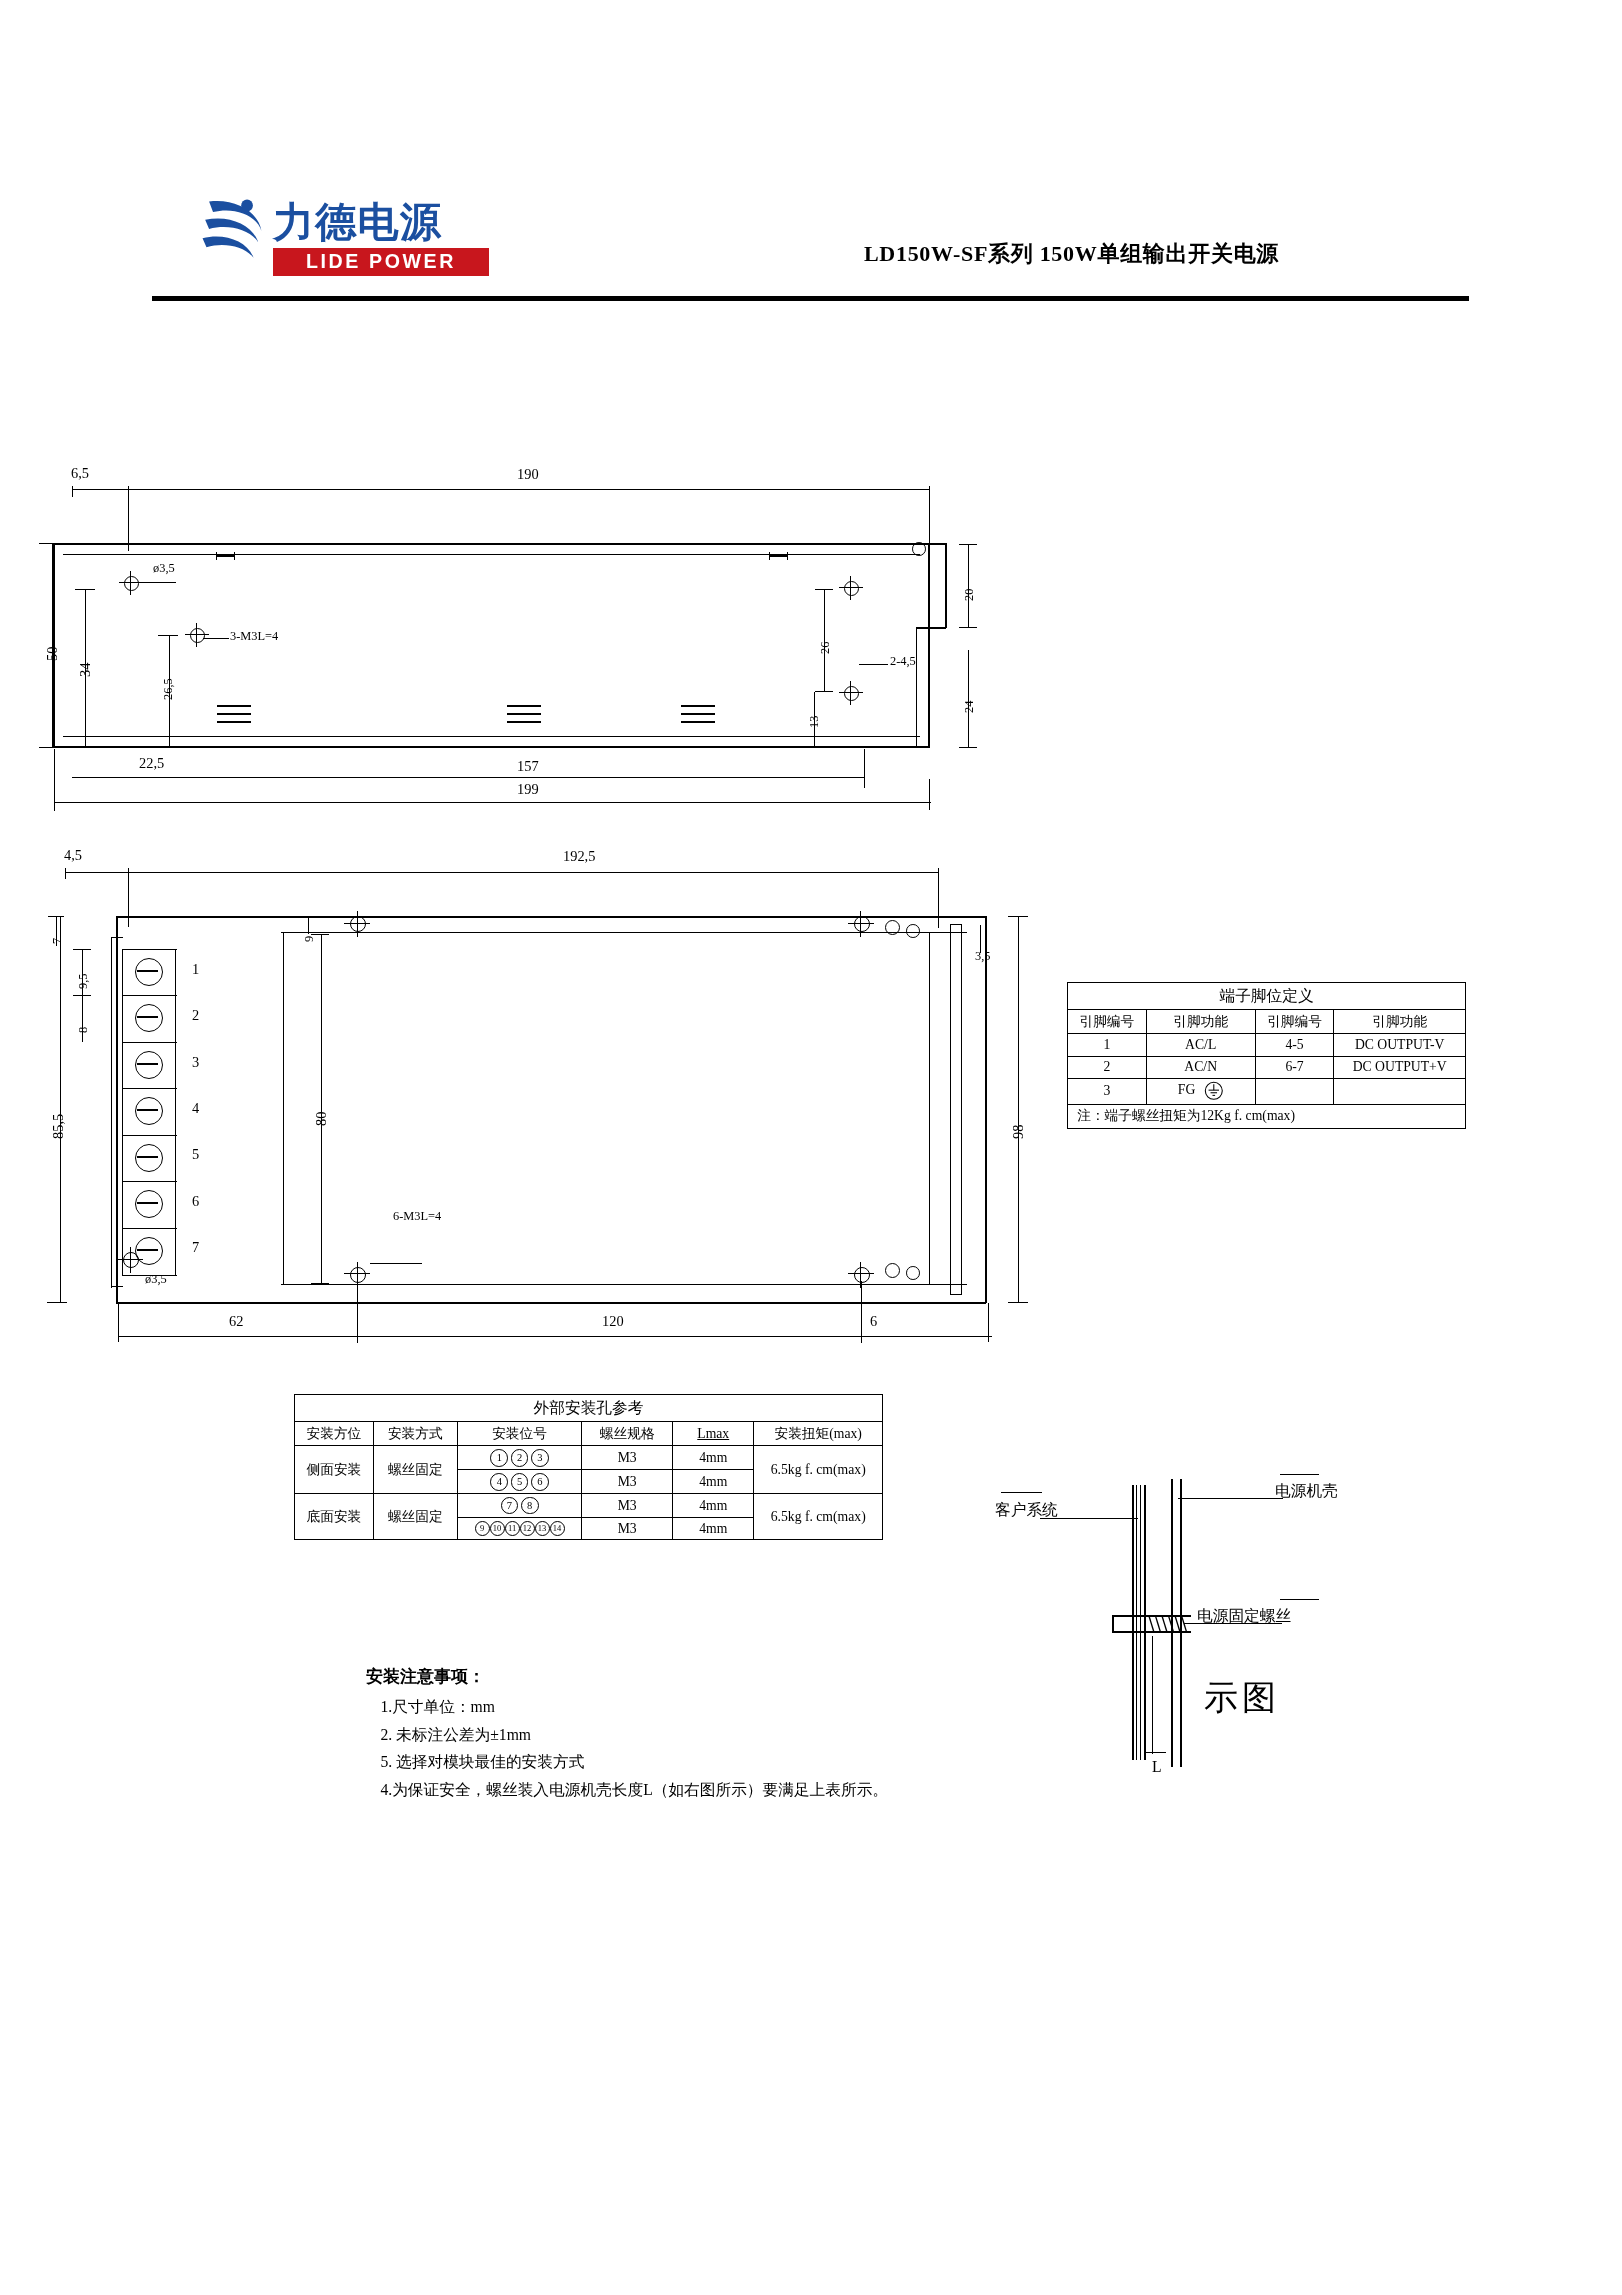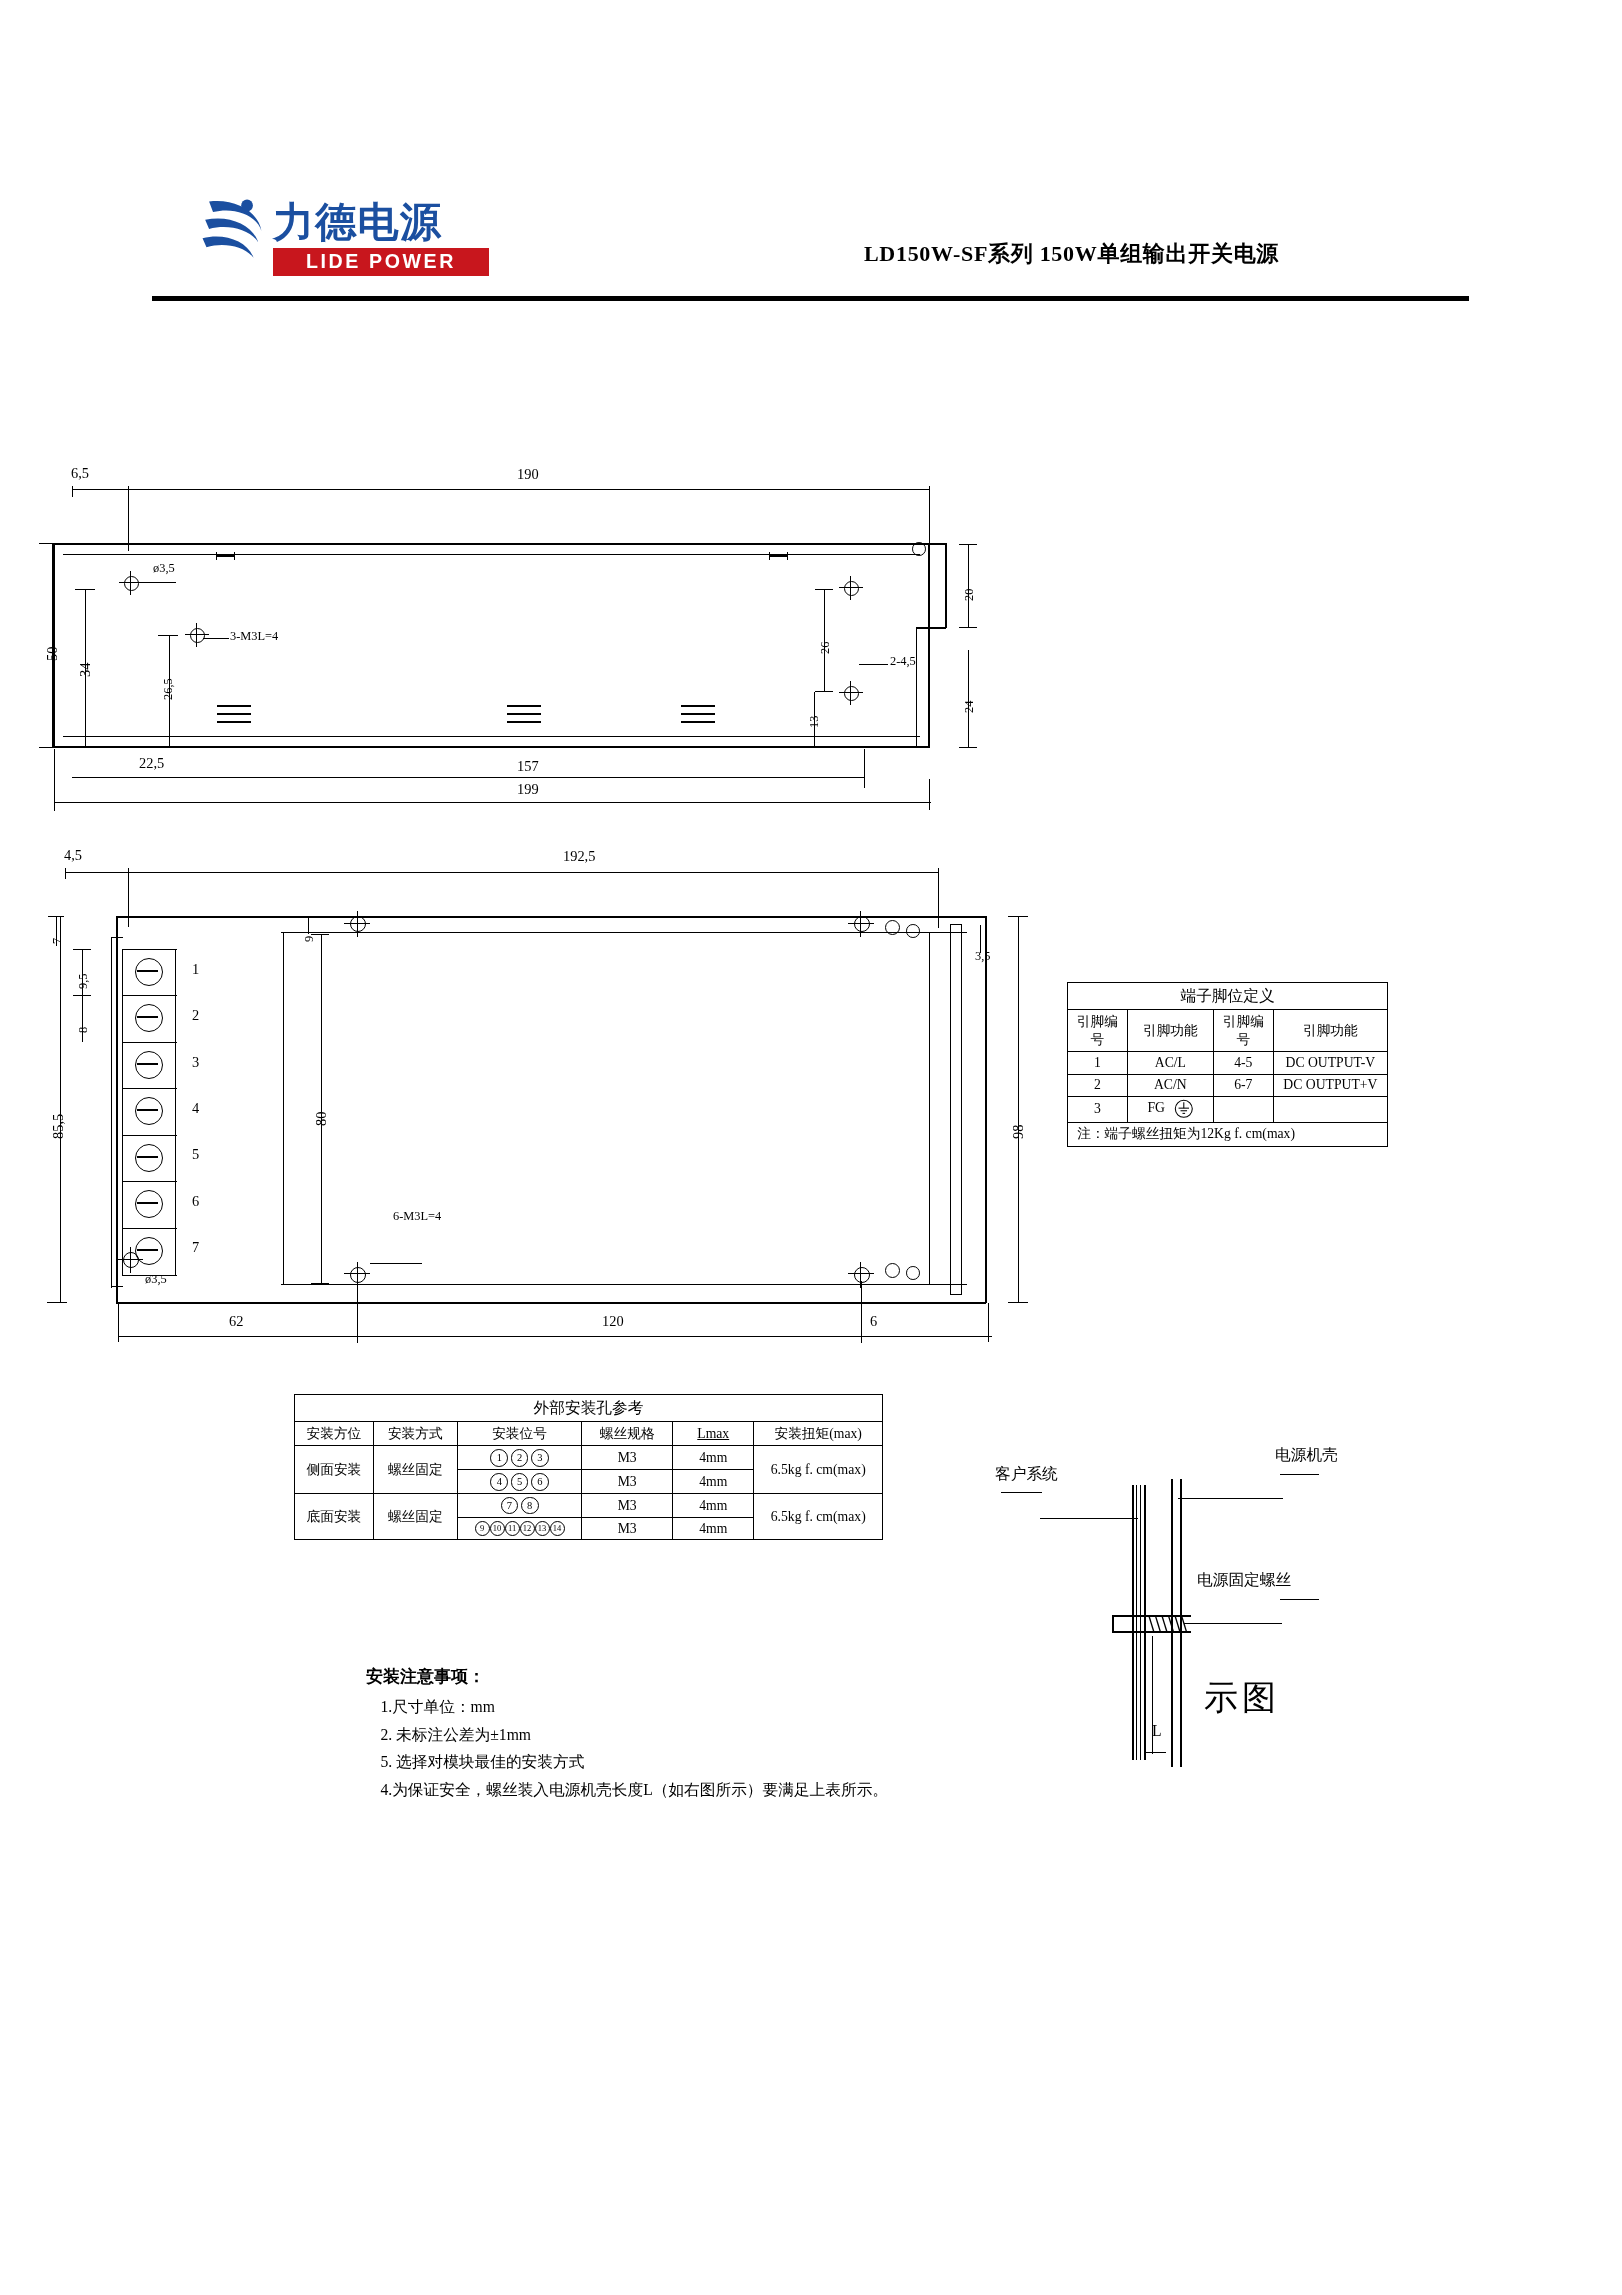--- a/index.html
+++ b/index.html
@@ -31,21 +31,21 @@
   table.dt{position:absolute;border-collapse:collapse;font-family:"Liberation Serif",serif;}
   table.dt td{border:1.3px solid #000;text-align:center;font-size:13.7px;padding:2.6px 3.9px;}
   table.dt td.title{font-size:15.7px;}
   .note-cell{text-align:left !important;font-size:13px;padding-left:9.2px !important;}
 
   
   .notes{position:absolute;left:366px;top:1665px;font-family:"Liberation Serif",serif;}
   .notes .nt-title{font-size:17px;font-weight:bold;margin-bottom:9.2px;}
   .notes .nt{font-size:15.7px;margin:6.5px 0 6.5px 14.4px;}
 
-  .schem-label{position:absolute;font-family:"Liberation Serif",serif;font-size:15.7px;white-space:nowrap;}
+  .schem-label{position:absolute;font-family:"Liberation Serif",serif;font-size:15.7px;white-space:nowrap;margin-top:36px;}
   .big-cn{position:absolute;font-family:"Liberation Serif",serif;font-size:34px;letter-spacing:3.9px;}
 </style>
 </head>
 <body>
 
 <div class="page">
 
   <div class="logo-wrap">
     <svg class="logo-mark" viewBox="0 0 110 110">
       <path d="M20 10 C60 5, 95 25, 100 55 C92 30, 58 18, 26 26 Z" fill="#1b4fa0"></path>
@@ -304,21 +304,21 @@
 
     <div class="ln h1" style="left:357px;top:1336px;width:504px;"></div>
     <div class="ln v1" style="left:861px;top:1281px;height:62px;"></div>
     <div class="txt" style="left:602px;top:1313px;">120</div>
 
     <div class="ln h1" style="left:861px;top:1336px;width:131px;"></div>
     <div class="ln v1" style="left:988px;top:1303px;height:39px;"></div>
     <div class="txt" style="left:870px;top:1313px;">6</div>
   </div>
 
-  <table class="dt" style="left:1067px;top:982px;width:321px;">
+  <table class="dt" style="left:1067px;top:982px;width:399px;">
     <tbody>
         <tr>
       <td class="title" colspan="4">端子脚位定义</td>
     </tr>
     <tr>
       <td style="width:79px;">引脚编号</td>
       <td style="width:111px;">引脚功能</td>
       <td style="width:79px;">引脚编号</td>
       <td style="width:131px;">引脚功能</td>
     </tr>

